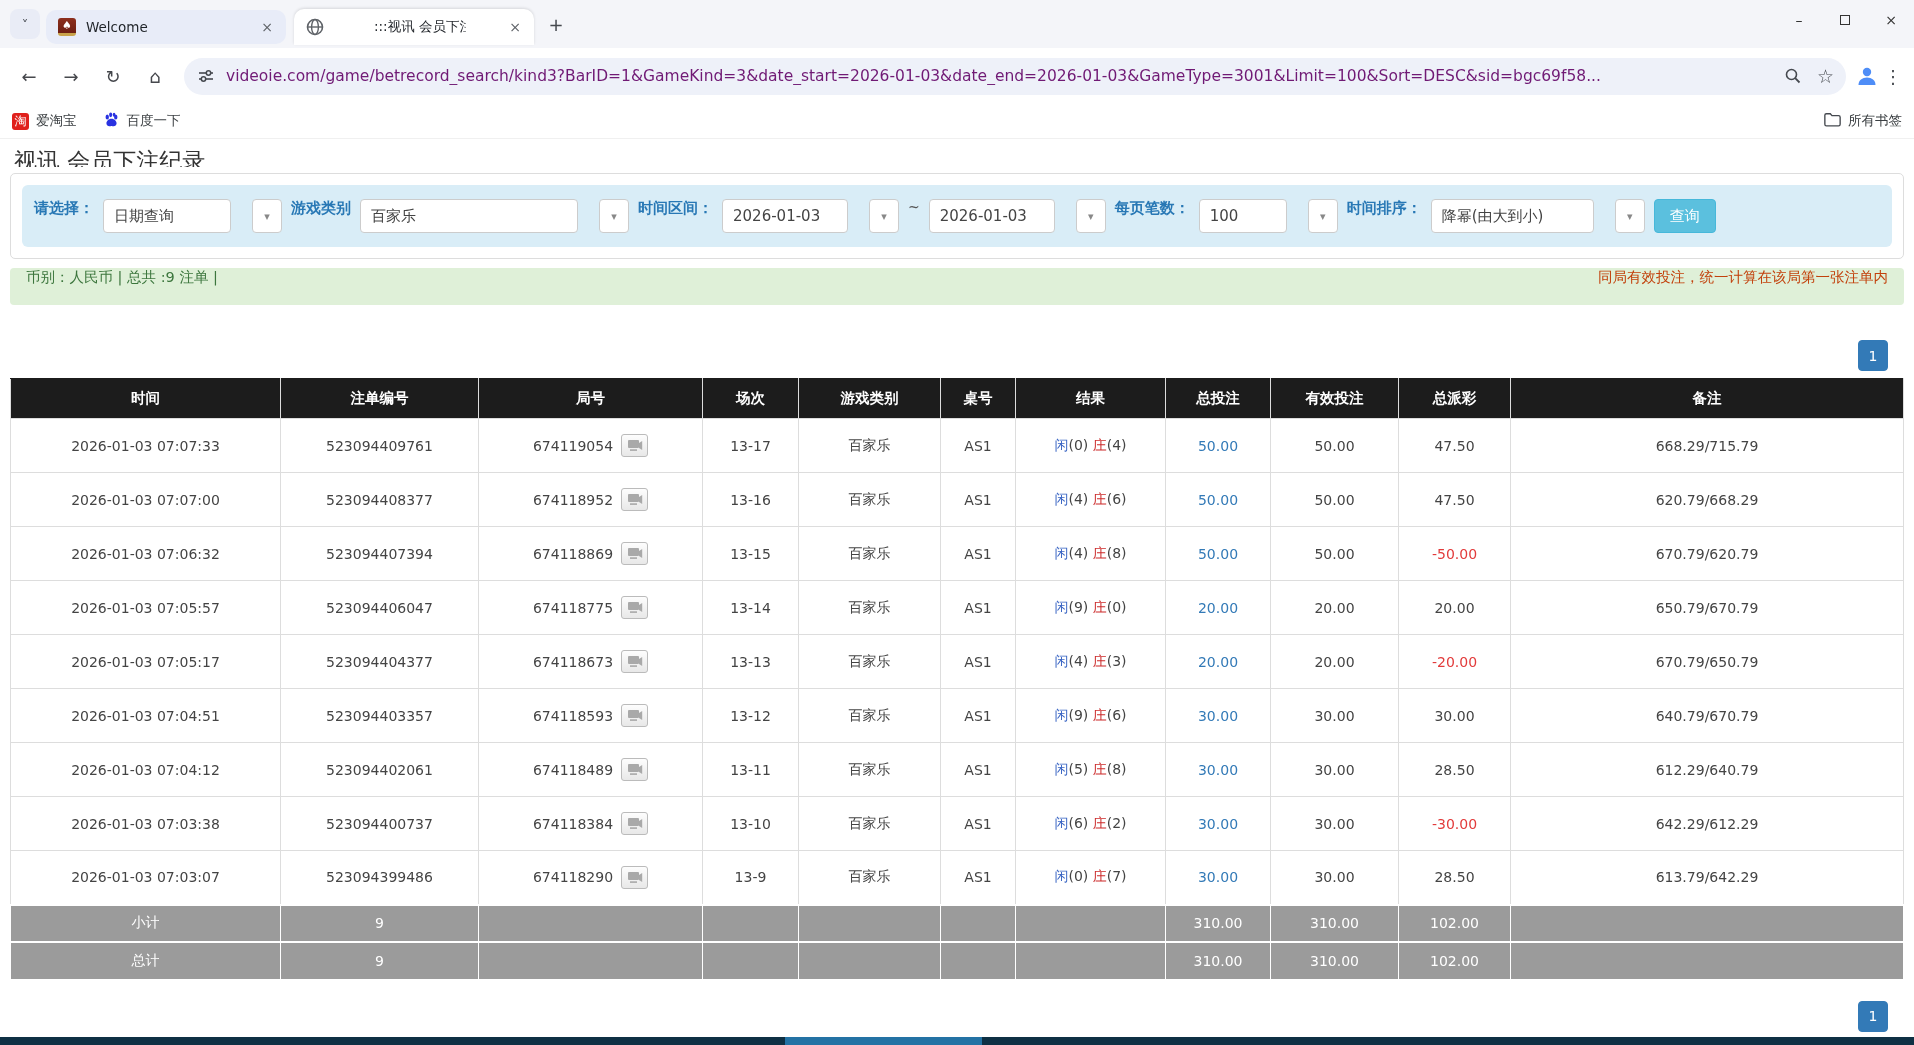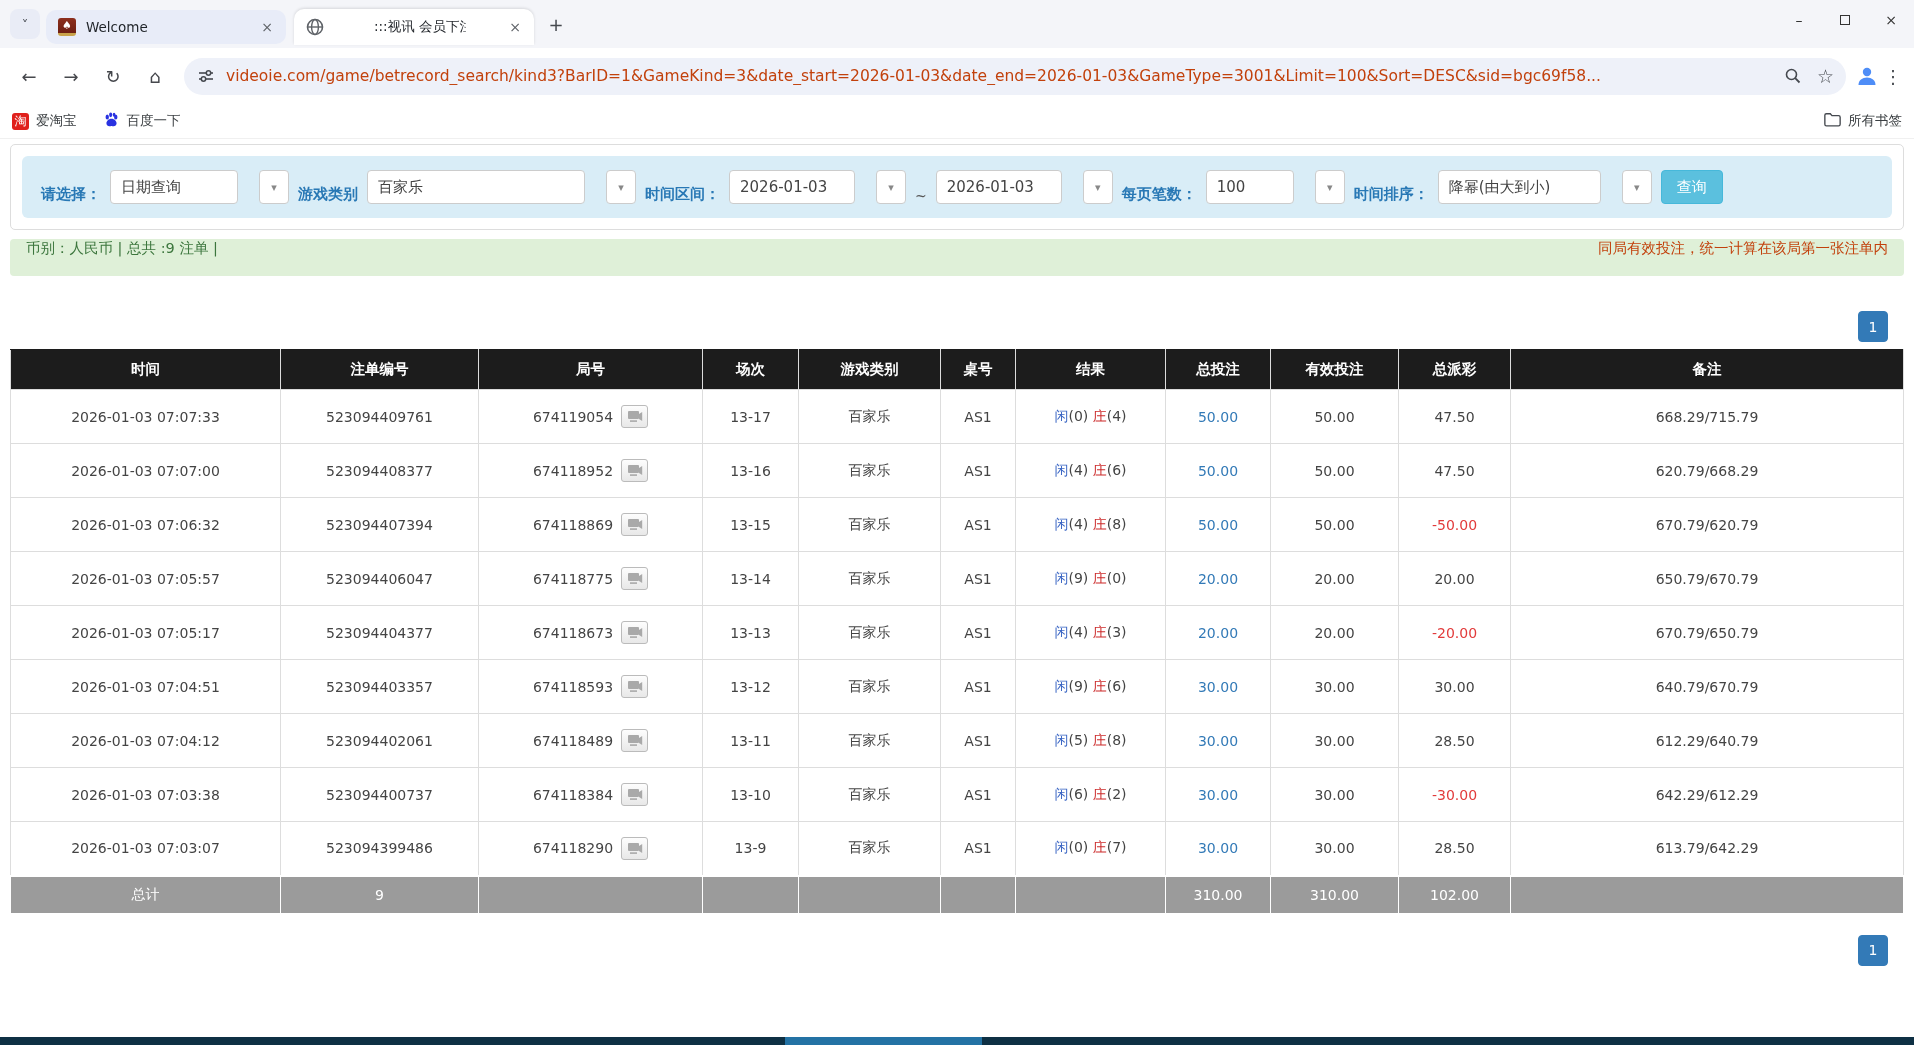--- a/index.html
+++ b/index.html
@@ -18,37 +18,37 @@
   .favicon-card { width:18px;height:18px;border-radius:3px;background:linear-gradient(#8d2f1d,#6e1f12);color:#fff;font-size:11px;display:flex;align-items:center;justify-content:center;border-bottom:3px solid #c9a34a; }
   .newtab-btn { width:28px;height:28px;margin-left:8px;border-radius:50%;display:flex;align-items:center;justify-content:center;font-size:18px;color:#45494f;cursor:pointer; }
   .win-controls { position:absolute; right:0; top:0; height:40px; display:flex; }
   .win-btn { width:46px; height:40px; display:flex; align-items:center; justify-content:center; color:#333; font-size:14px; cursor:pointer; }
   .maxi-box { width:10px;height:10px;border:1.2px solid #333; }
 
   .toolbar { height:56px; background:#fff; display:flex; align-items:center; padding:0 8px; }
   .nav-icon { width:34px;height:34px;border-radius:50%;display:flex;align-items:center;justify-content:center;font-size:18px;color:#46484d;margin:0 4px;cursor:pointer; }
   .omnibox { flex:1; height:37px; background:#eef1f9; border-radius:19px; margin:0 8px; display:flex; align-items:center; padding:0 12px; }
   .omni-ic { width:20px;height:20px;flex:none;display:flex;align-items:center;justify-content:center; }
-  .url-text { flex:1; margin-left:10px; font-size:15.5px; color:#c2410c; white-space:nowrap; overflow:hidden; }
+  .url-text { flex:1; margin-left:10px; font-size:15.5px; color:#701a75; white-space:nowrap; overflow:hidden; }
   .omni-right { display:flex; align-items:center; gap:14px; margin-left:8px; }
   .star { font-size:19px; color:#45494f; }
   .avatar { width:26px;height:26px;display:flex;align-items:center;justify-content:center; }
   .menu-dots { font-size:18px; color:#45494f; width:26px; text-align:center; }
 
   .bookmarks { height:35px; background:#fff; display:flex; align-items:center; padding:0 12px; border-bottom:1px solid #f0f0f0; }
   .bm-item { display:flex; align-items:center; gap:7px; margin-right:26px; font-size:13.5px; color:#3c4043; cursor:pointer; }
   .bm-ic-tao { width:17px;height:17px;background:#e0201c;color:#fff;border-radius:3px;font-size:12px;display:flex;align-items:center;justify-content:center; }
   .bm-right { margin-left:auto; display:flex; align-items:center; gap:7px; font-size:13.5px; color:#3c4043; cursor:pointer; }
 
   
   .content { padding:5px 10px 0; }
   .page-title { height:21px; overflow:hidden; line-height:30px; font-size:23px; color:#333; margin:2px 0 6px 4px; }
 
   .filter-wrap { border:1px solid #ddd; border-radius:5px; padding:11px; background:#fff; }
-  .filter-bar { background:#d9edf7; border-radius:6px; padding:14px 19px; display:flex; align-items:flex-end; gap:9px; flex-wrap:nowrap; }
+  .filter-bar { background:#d9edf7; border-radius:6px; padding:14px 12px; display:flex; align-items:flex-start; gap:9px; flex-wrap:nowrap; }
   .f-label { color:#2878b5; font-weight:bold; font-size:15px; white-space:nowrap; }
   .combo { display:flex; gap:21px; height:34px; }
   .combo .c-text { background:#fff; border:1px solid #ccc; border-radius:4px; display:flex; align-items:center; padding:0 10px; font-size:15px; color:#444; }
   .combo .c-arrow { width:30px; background:#fff; border:1px solid #ccc; border-radius:4px; display:flex; align-items:center; justify-content:center; color:#888; font-size:11px; cursor:pointer; }
   .w150{width:128px} .w240{width:218px} .w180{width:126px} .w110{width:88px} .w185{width:163px}
   .tilde { color:#555; }
   .btn-search { background:#5bc0de; color:#fff; border:1px solid #46b8da; border-radius:4px; height:34px; padding:0 15px; font-size:15px; display:flex; align-items:center; cursor:pointer; }
 
   .summary-bar { margin-top:9px; background:#dff0d8; border-radius:4px; height:37px; display:flex; align-items:flex-start; padding:0 16px; }
   .sum-left { color:#3c763d; font-size:14.5px; }
@@ -171,20 +171,21 @@
       <svg width="17" height="15" viewBox="0 0 20 17">
           <path d="M1 3.5c0-1 .8-1.8 1.8-1.8h4.6l2 2.3h7.8c1 0 1.8.8 1.8 1.8v8.4c0 1-.8 1.8-1.8 1.8H2.8c-1 0-1.8-.8-1.8-1.8z" fill="none" stroke="#45494f" stroke-width="1.6"></path>
         </svg>
     </span>
     <span>所有书签</span>
   </div>
 </div>
 
 <div class="content">
 
+  <div class="page-title">视讯 会员下注纪录</div>
 
   <div class="filter-wrap">
     <div class="filter-bar">
       <span class="f-label">请选择：</span>
       <span class="combo">
         <span class="c-text w150">日期查询</span>
         <span class="c-arrow">▾</span>
       </span>
 
       <span class="f-label">游戏类别</span>
@@ -506,20 +507,33 @@
       <span class="res-b">庄</span><span>(7)</span>
     </td>
     <td><a class="betlink">30.00</a></td>
     <td>30.00</td>
     <td class="payout">28.50</td>
     <td>613.79/642.29</td>
   </tr>
 </tbody>
     <tfoot>
       <tr>
+        <td>小计</td>
+        <td>9</td>
+        <td></td>
+          <td></td>
+          <td></td>
+          <td></td>
+          <td></td>
+        <td>310.00</td>
+        <td>310.00</td>
+        <td>102.00</td>
+        <td></td>
+      </tr>
+      <tr>
         <td>总计</td>
         <td>9</td>
         <td></td>
           <td></td>
           <td></td>
           <td></td>
           <td></td>
         <td>310.00</td>
         <td>310.00</td>
         <td>102.00</td>

